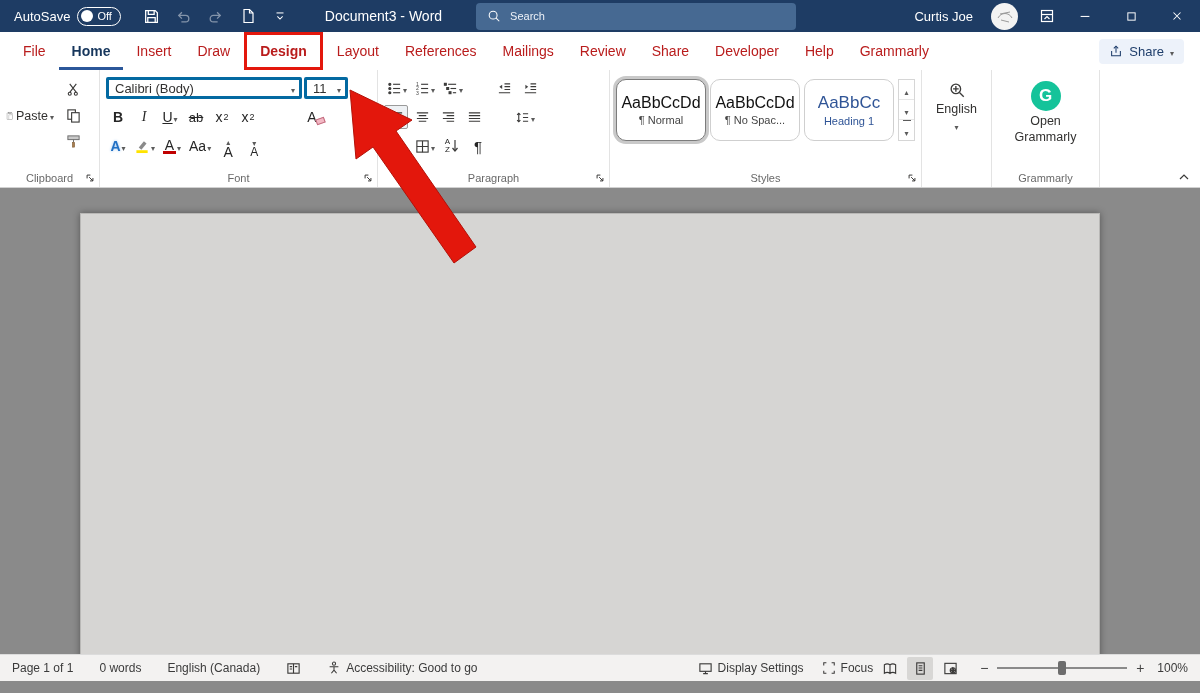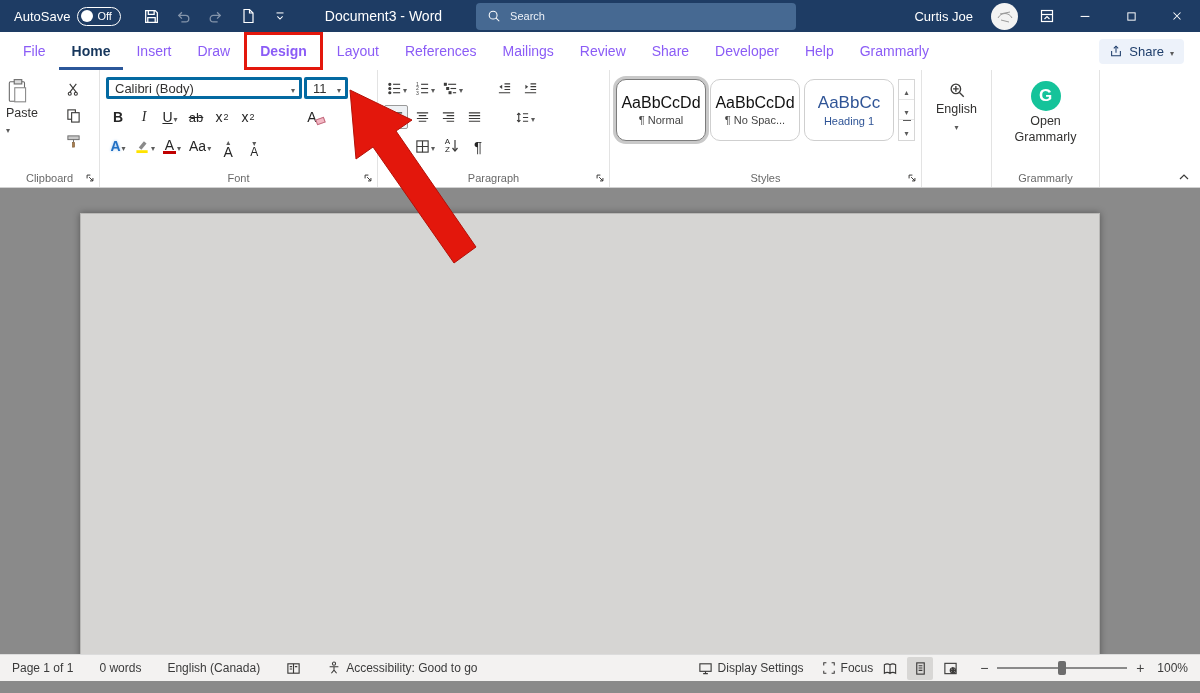--- a/index.html
+++ b/index.html
@@ -27,21 +27,21 @@
   .doc-title{margin-left:30px;font-size:14px;white-space:nowrap;}
   .searchbox{margin-left:34px;width:320px;height:27px;background:var(--tb-light);border-radius:4px;
     display:flex;align-items:center;gap:9px;padding-left:11px;color:#eef2f8;font-size:11px;}
   .tb-right{margin-left:auto;display:flex;align-items:center;height:100%;}
   .username{font-size:13px;margin-right:18px;white-space:nowrap;}
   .avatar{width:27px;height:27px;border-radius:50%;background:#f3f3f3;margin-right:14px;display:flex;align-items:center;justify-content:center;overflow:hidden;}
   .winbtn{width:46px;height:100%;display:flex;align-items:center;justify-content:center;}
 
   
   .tabrow{height:38px;background:#fff;display:flex;align-items:center;padding-left:10px;position:relative;z-index:5;}
-  .tab{padding:0 13px;height:100%;display:flex;align-items:center;font-size:14px;color:#8b5cf6;cursor:default;}
+  .tab{padding:0 13px;height:100%;display:flex;align-items:center;font-size:14px;color:#b91c1c;cursor:default;}
   .tab.active{color:#16365c;font-weight:700;box-shadow:inset 0 -3px 0 var(--accent);}
   .tab.annotated{border:3px solid var(--red);height:auto;padding:8px 13px;margin:0 1px;font-weight:700;}
   .share-btn{margin-left:auto;margin-right:16px;display:flex;align-items:center;gap:6px;background:#edf2fa;
     border-radius:4px;padding:5px 10px;color:#1f3e6b;font-size:13px;}
   .chv{display:inline-block;}
   .chv::after{content:"▾";font-size:8px;color:#5b5b5b;line-height:1;}
   .chvup::after{content:"▴";font-size:8px;color:#5b5b5b;line-height:1;}
 
   
   .ribbon{height:118px;background:#fff;border-bottom:1px solid var(--ribbon-border);display:flex;position:relative;z-index:4;}
@@ -51,21 +51,21 @@
   .rows{display:flex;flex-direction:column;gap:3px;}
   .row{display:flex;align-items:center;gap:2px;height:26px;}
   .rbtn{min-width:24px;height:24px;display:inline-flex;align-items:center;justify-content:center;gap:1px;
     font-size:14px;color:#262626;border:1px solid transparent;border-radius:2px;padding:0 2px;}
   .rbtn.sel{background:#eef1f4;border-color:#9a9a9a;}
   .combo{border:3px solid #0369a1;height:22px;background:#fff;display:flex;align-items:center;
     justify-content:space-between;font-size:13px;padding:0 4px 0 6px;border-radius:2px;}
 
   
   .clip-body{display:flex;gap:6px;}
-  .paste-btn{width:48px;display:flex;flex-direction:column;gap:2px;padding-top:3px;font-size:12.5px;}
+  .paste-btn{width:48px;display:flex;flex-direction:row;align-items:center;gap:2px;padding-top:3px;font-size:12.5px;}
   .clip-col{display:flex;flex-direction:column;gap:2px;padding-top:2px;}
   .smbtn{width:26px;height:24px;display:flex;align-items:center;justify-content:center;}
 
   
   .gB{font-weight:700;}
   .gI{font-style:italic;font-family:"Liberation Serif",serif;}
   .gU{text-decoration:underline;}
   .gS{text-decoration:line-through;font-size:13px;}
   .fx{color:#2170c4;text-shadow:0 0 3px #9cc3ec;font-weight:700;}
   .colorbar{display:block;width:13px;height:3px;margin-top:-1px;}

